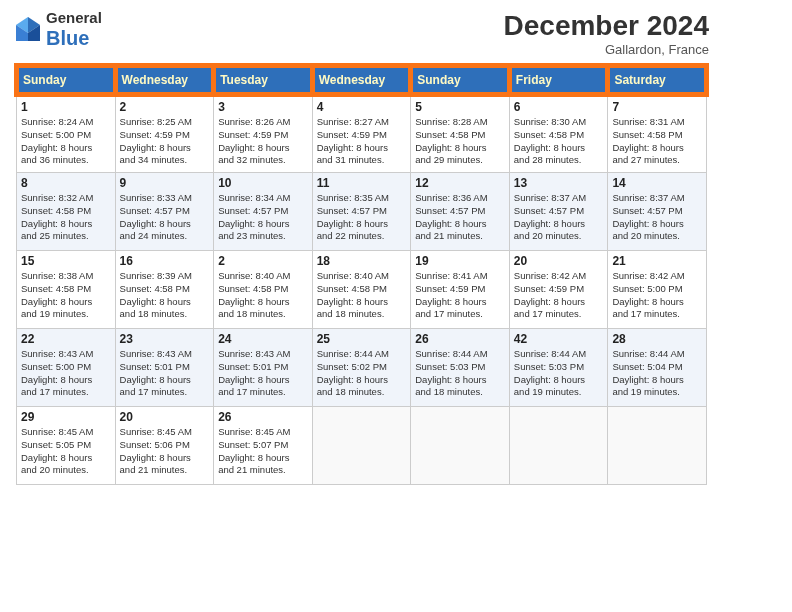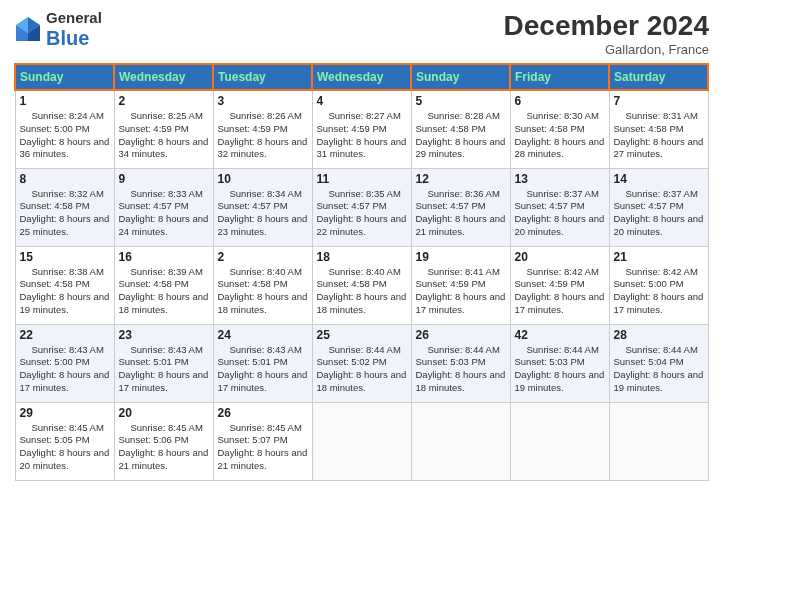--- a/index.html
+++ b/index.html
@@ -58,26 +58,26 @@
       font-size: 13px;
       color: #555;
     }
     .calendar {
       width: 100%;
       border-collapse: collapse;
       table-layout: fixed;
     }
     .calendar th {
       background: #2e6fba;
-      color: #86efac;
+      color: #fef9c3;
       font-size: 12px;
       font-weight: bold;
       padding: 5px 4px;
       text-align: left;
-      border: 2px solid #f97316;
+      border: 5px solid #f97316;
     }
     .calendar td {
       vertical-align: top;
       border: 1px solid #ccc;
       padding: 3px 4px;
       font-size: 9.5px;
       color: #333;
       background: #fff;
       height: 78px;
     }
@@ -89,21 +89,20 @@
       font-weight: bold;
       color: #222;
       display: block;
       margin-bottom: 2px;
     }
     .empty {
       background: #f9f9f9 !important;
     }
     .cell-text {
       line-height: 1.35;
-      margin-left: 12px;
     }
   </style>
 </head>
 <body>
 
 <div class="container">
   <div class="header">
     <div class="logo">
       <svg class="logo-icon" viewBox="0 0 28 28" xmlns="http://www.w3.org/2000/svg">
         <polygon points="14,2 26,10 26,26 2,26 2,10" fill="#2e6fba" opacity="0.15"></polygon>

